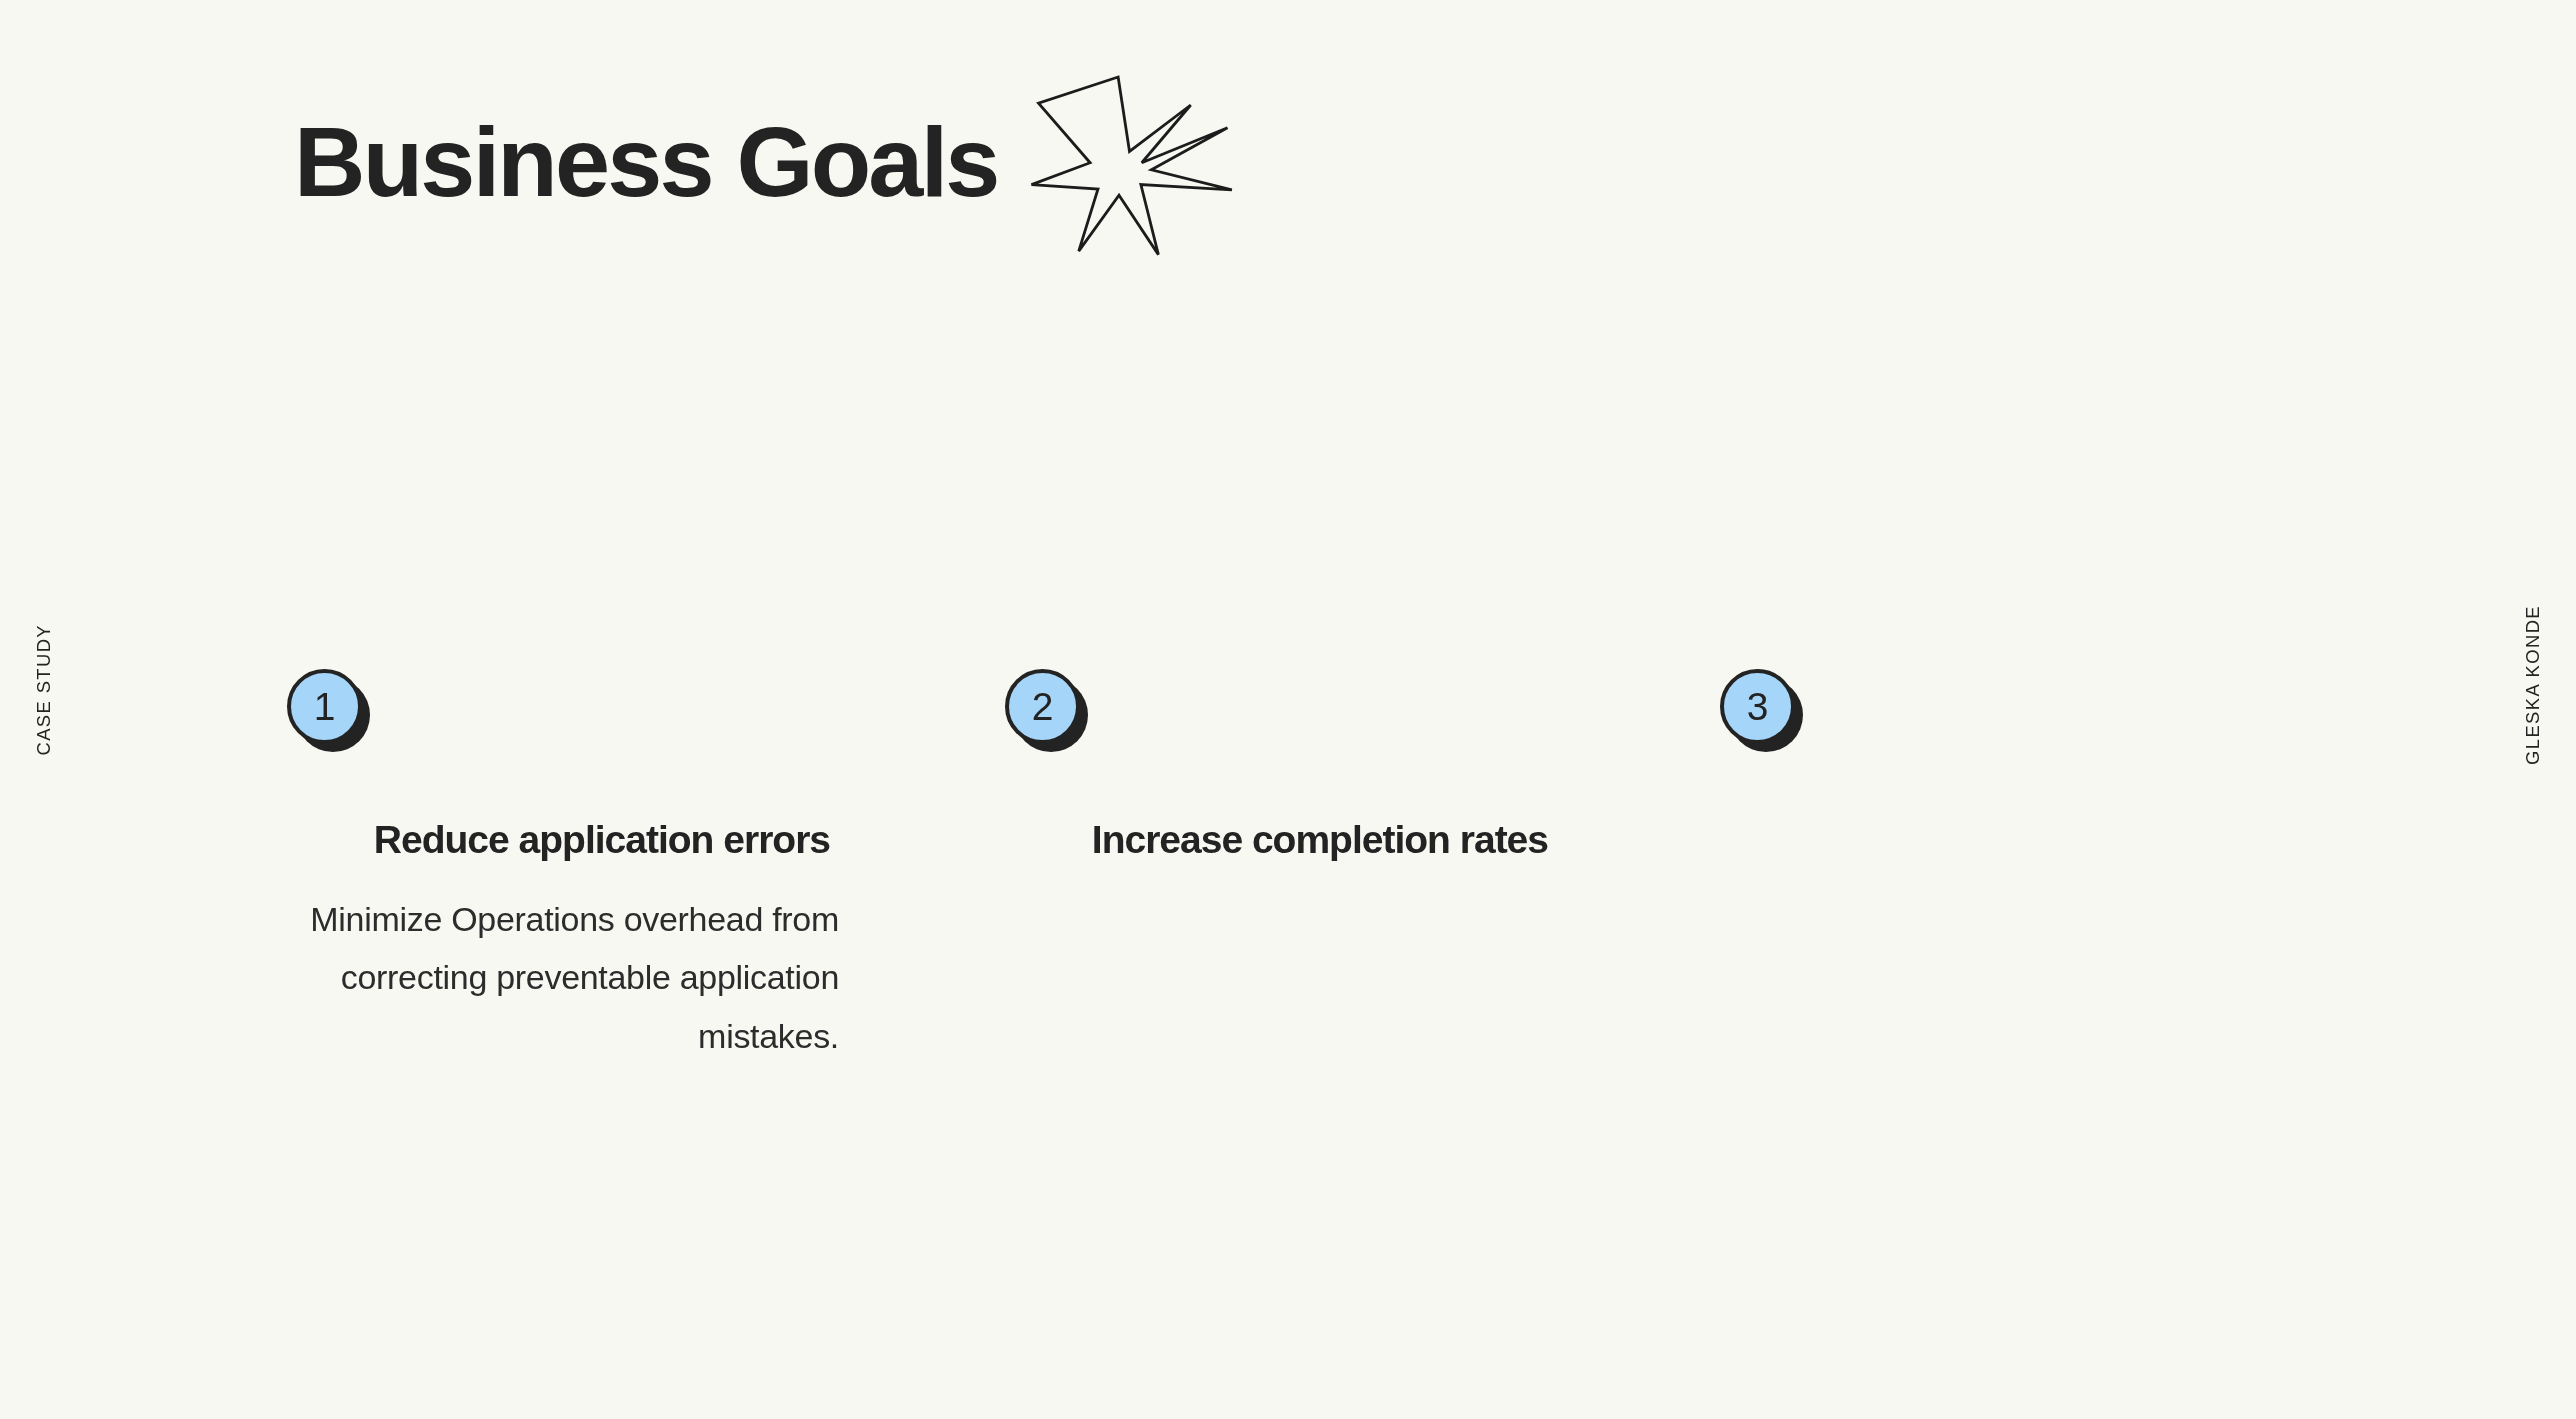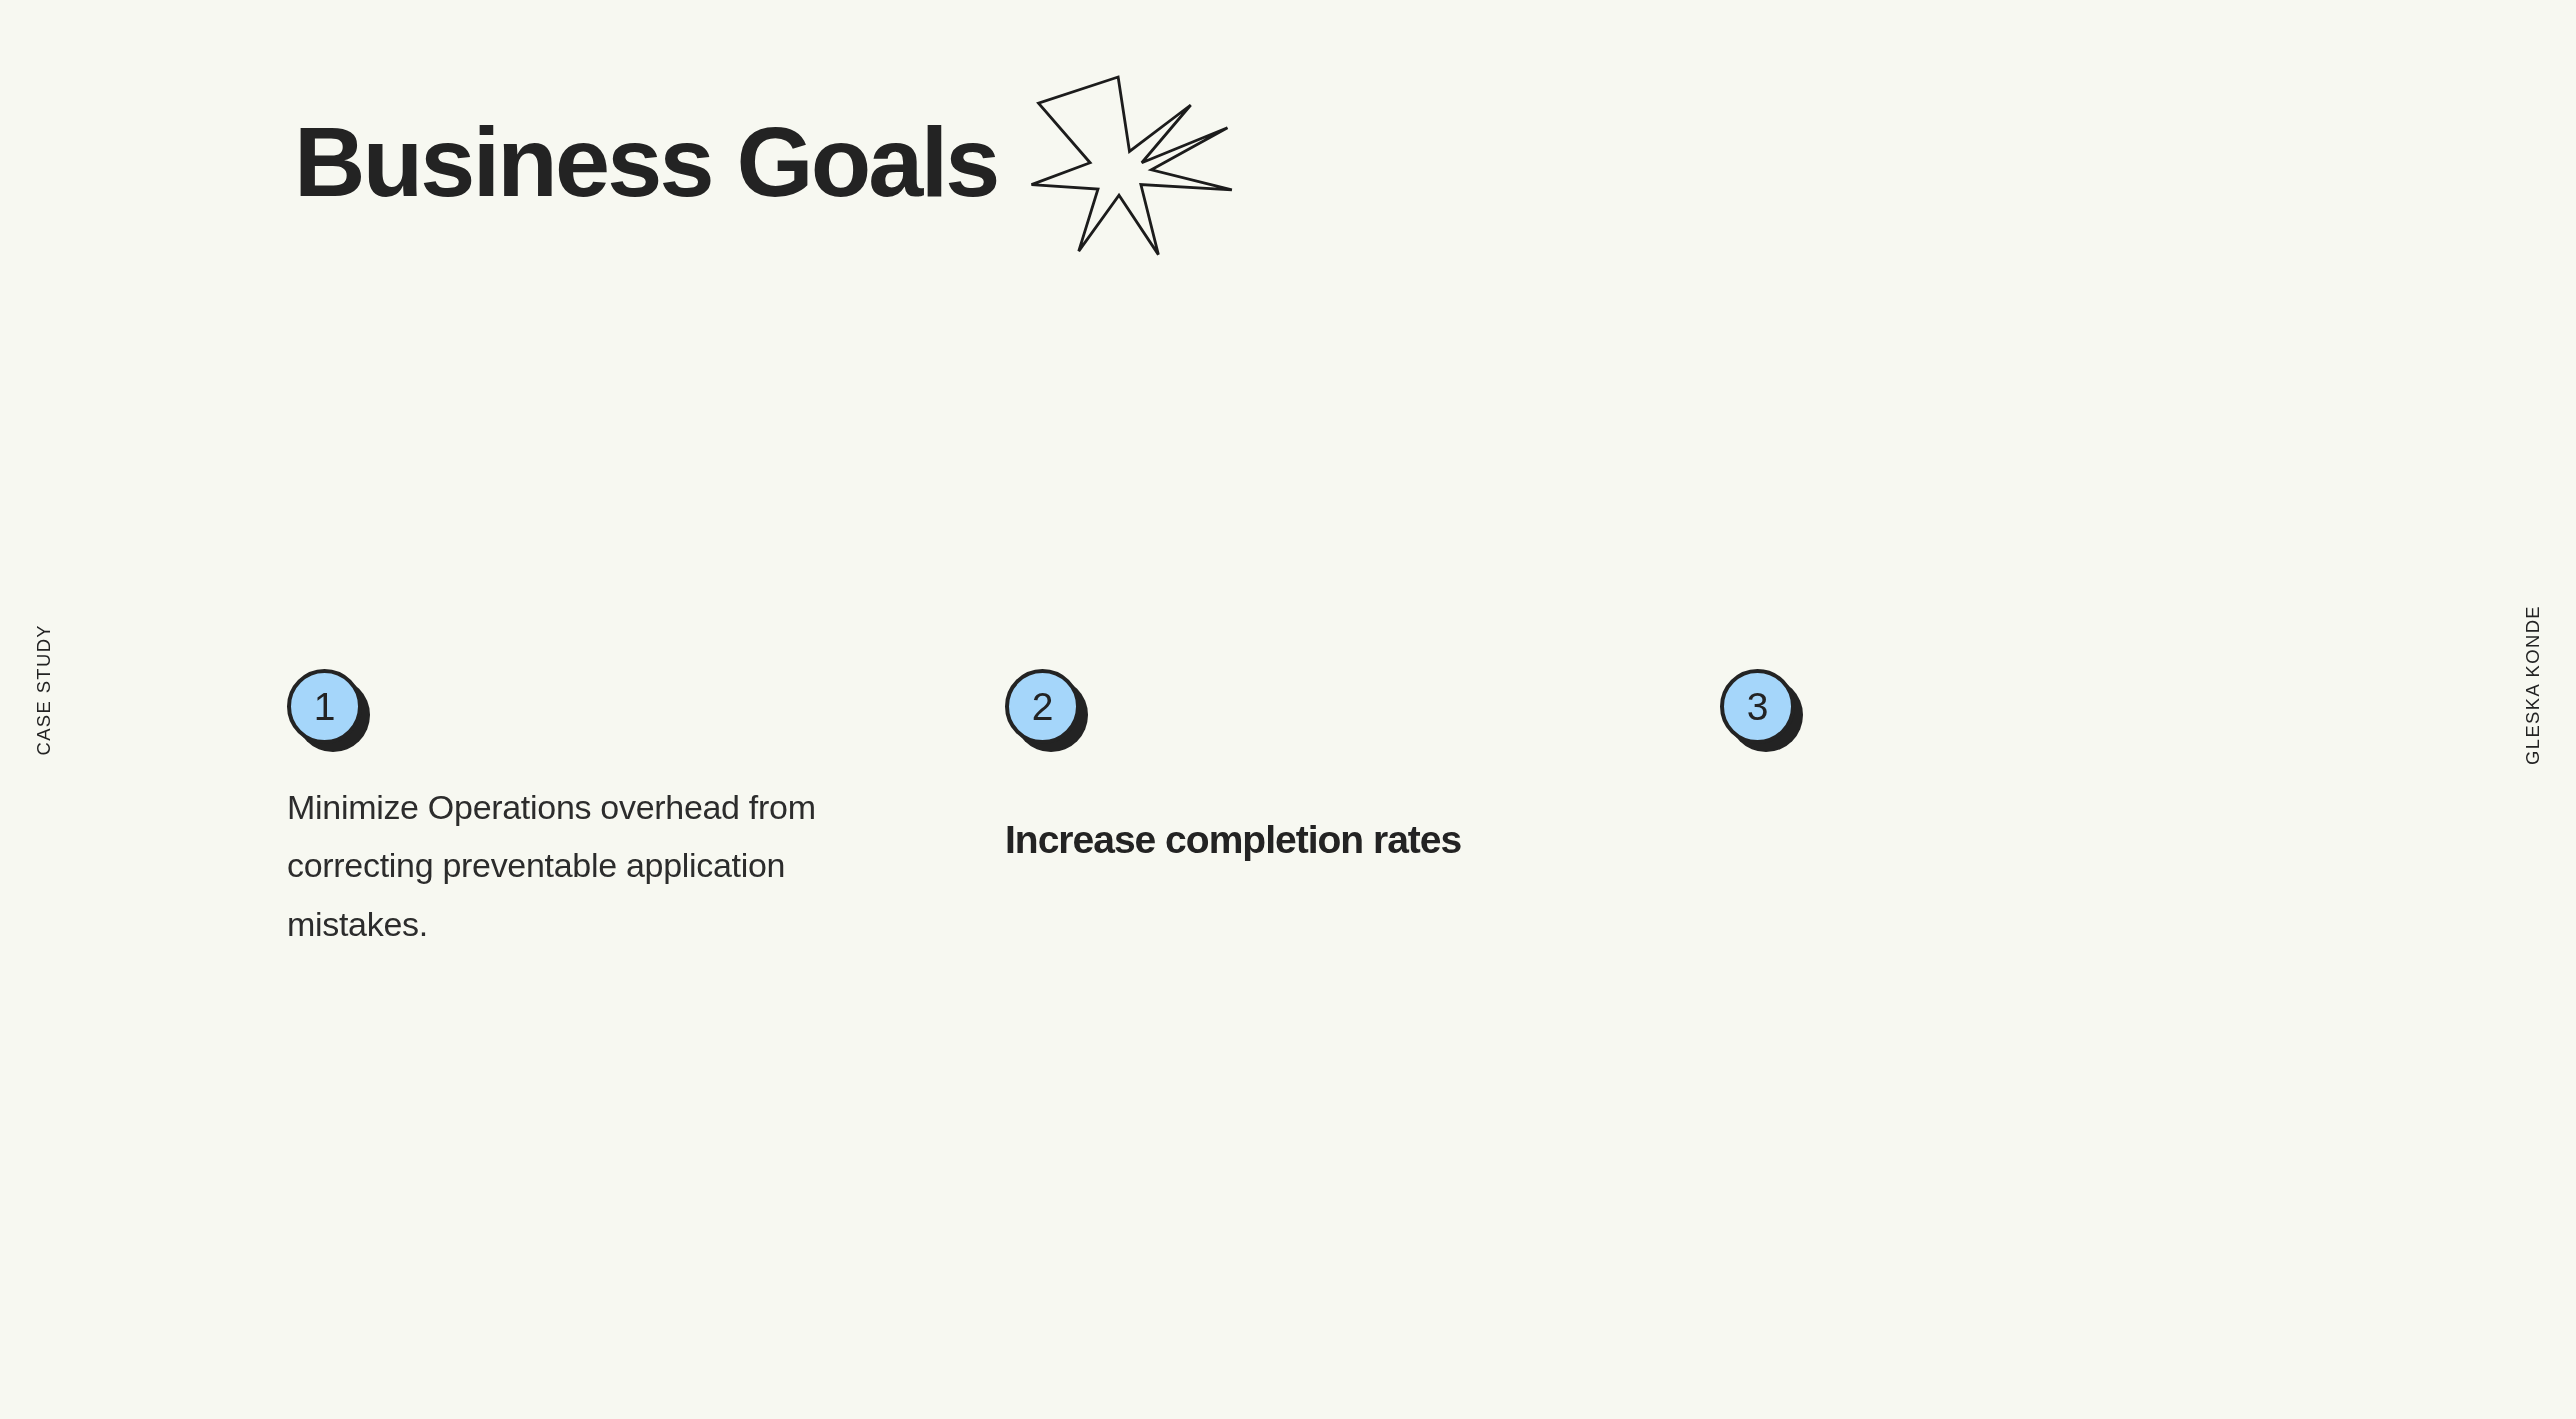--- a/index.html
+++ b/index.html
@@ -13,20 +13,21 @@
     font-family: "Liberation Sans", sans-serif;
     color: #232323;
     overflow: hidden;
     position: relative;
   }
 
   .slide {
     position: absolute;
     inset: 0;
     background: #F7F8F1;
+    text-align: right;
   }
 
   
   .title-row {
     position: absolute;
     left: 294px;
     top: 105px;
     display: flex;
     align-items: flex-start;
   }
@@ -161,20 +162,21 @@
 
   <div class="side-label right">GLESKA KONDE</div>
 
   <div class="goals">
 
     <div class="goal goal-1">
       <div class="badge-wrap">
         <div class="badge-shadow"></div>
         <div class="badge">1</div>
       </div>
+      <h2 class="goal-heading">Reduce application errors</h2>
       <p class="goal-body">Minimize Operations overhead from correcting preventable application mistakes.</p>
     </div>
 
     <div class="goal goal-2">
       <div class="badge-wrap">
         <div class="badge-shadow"></div>
         <div class="badge">2</div>
       </div>
       <h2 class="goal-heading">Increase completion rates</h2>
     </div>

